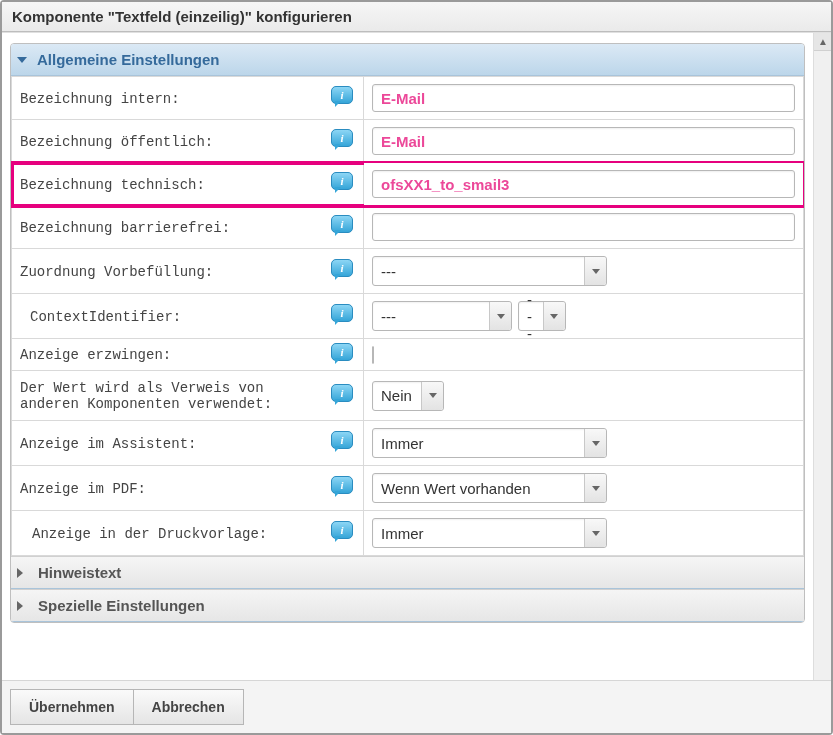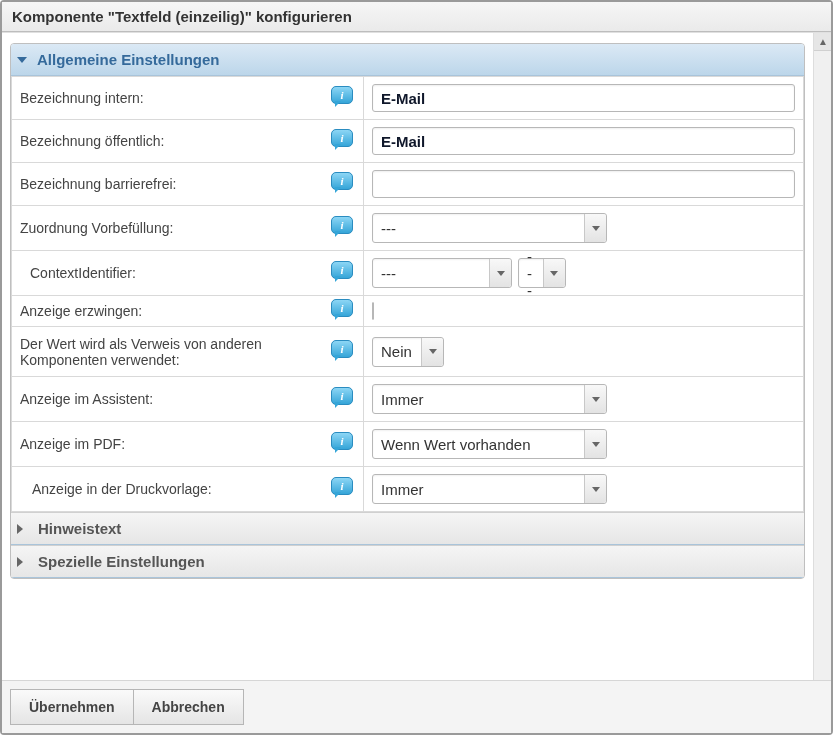--- a/index.html
+++ b/index.html
@@ -102,21 +102,21 @@
   .form-table td {
     border: 1px solid #d9d9d9;
     padding: 7px 8px;
     vertical-align: middle;
   }
   .form-table td.label-cell {
     width: 352px;
     position: relative;
     color: #444;
   }
-  .label-text { display: inline-block; max-width: 290px; }
+  .label-text { display: inline-block; max-width: 290px; font-family: Liberation Mono, monospace; }
   .help-icon-wrap {
     position: absolute;
     right: 8px; top: 50%;
     transform: translateY(-50%);
     width: 24px; height: 24px;
   }
   .help-icon {
     width: 24px; height: 22px;
     position: relative;
     cursor: pointer;
@@ -140,21 +140,21 @@
     border-top: 6px solid #35a5d8;
   }
   .field-input {
     width: 100%;
     height: 28px;
     border: 1px solid #b7b7b7;
     border-radius: 3px;
     padding: 10px 8px;
     font-size: 15px;
     font-weight: bold;
-    color: #0f172a;
+    color: #ec4899;
     background: #fff;
     box-shadow: inset 0 1px 2px rgba(0,0,0,0.07);
   }
   .row-highlight .label-cell,
   .row-highlight .value-cell {
     position: relative;
   }
   .row-highlight {
     outline: 4px solid #e6007e;
     outline-offset: -2px;
@@ -253,20 +253,29 @@
             <tr>
               <td class="label-cell">
                 <span class="label-text">Bezeichnung öffentlich:</span>
                 <span class="help-icon-wrap"><span class="help-icon"><span class="help-bubble">i</span><span class="help-tail"></span></span></span>
               </td>
               <td class="value-cell">
                 <input class="field-input" type="text" value="E-Mail" style="">
               </td>
             </tr>
 
+            <tr class="row-highlight">
+              <td class="label-cell">
+                <span class="label-text">Bezeichnung technisch:</span>
+                <span class="help-icon-wrap"><span class="help-icon"><span class="help-bubble">i</span><span class="help-tail"></span></span></span>
+              </td>
+              <td class="value-cell">
+                <input class="field-input" type="text" value="ofsXX1_to_smail3" style="">
+              </td>
+            </tr>
 
             <tr>
               <td class="label-cell">
                 <span class="label-text">Bezeichnung barrierefrei:</span>
                 <span class="help-icon-wrap"><span class="help-icon"><span class="help-bubble">i</span><span class="help-tail"></span></span></span>
               </td>
               <td class="value-cell">
                 <input class="field-input" type="text" value="" style="">
               </td>
             </tr>

